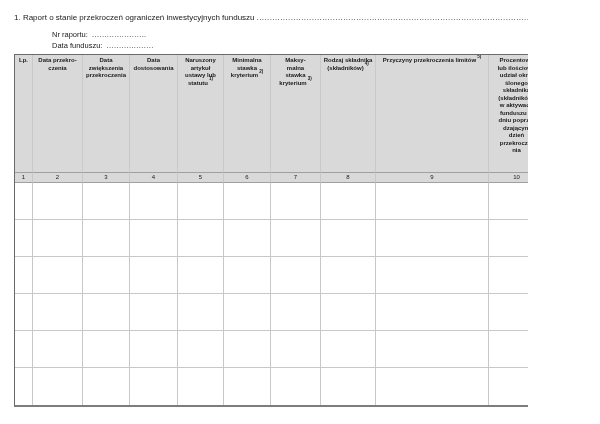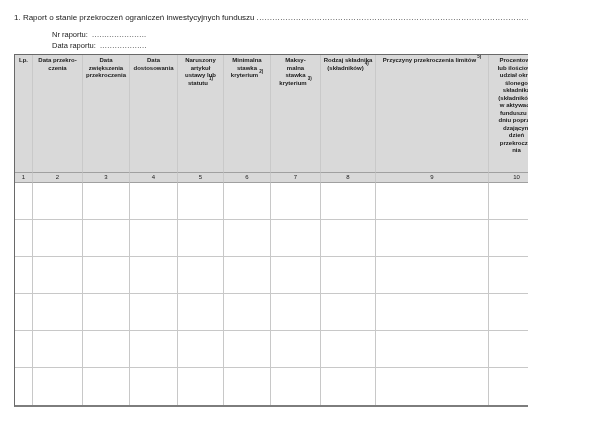--- a/index.html
+++ b/index.html
@@ -112,21 +112,21 @@
     <span class="title-text">1. Raport o stanie przekroczeń ograniczeń inwestycyjnych funduszu</span>
     <span class="dots-fill">................................................................................................................................................................</span>
   </div>
 
   <div class="meta-line first">
     <span>Nr raportu:</span>
     <span class="meta-dots">......................</span>
   </div>
 
   <div class="meta-line second">
-    <span>Data raportu:</span>
+    <span>Data funduszu:</span>
     <span class="meta-dots">...................</span>
   </div>
 
   <div class="table-wrap">
     <table>
       <colgroup>
         <col style="width:18px">
           <col style="width:50px">
           <col style="width:47px">
           <col style="width:48px">

